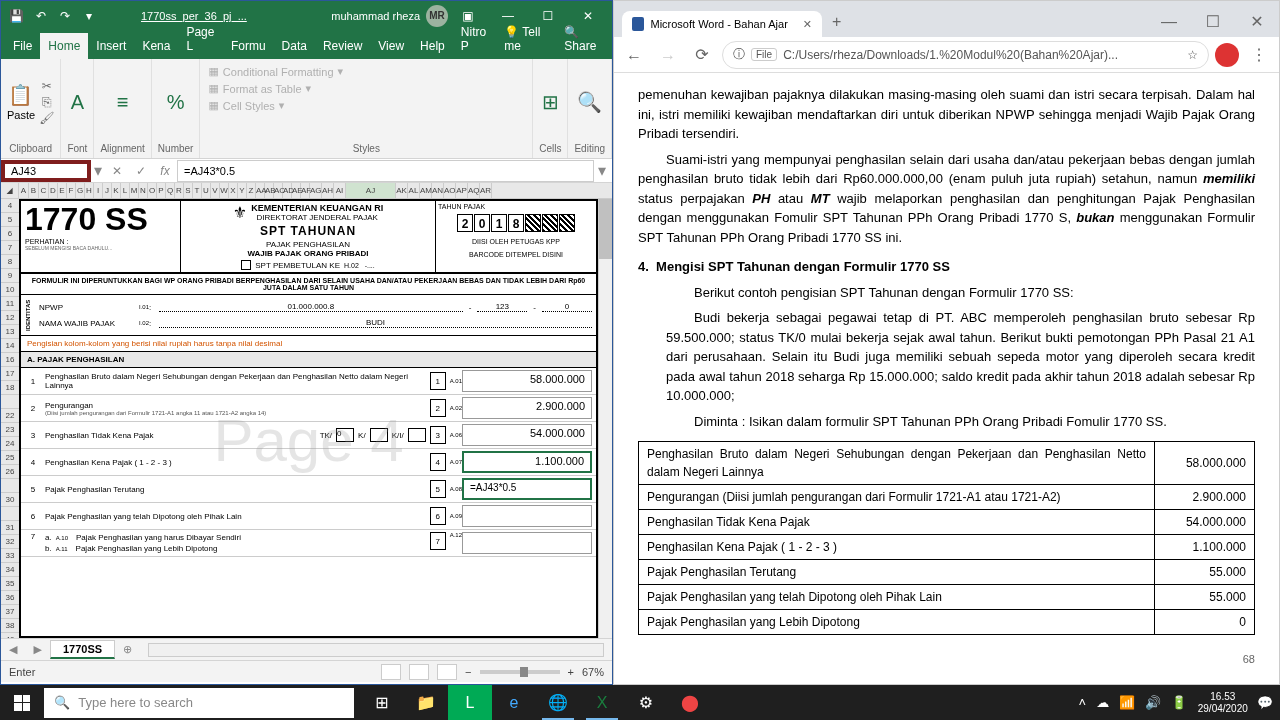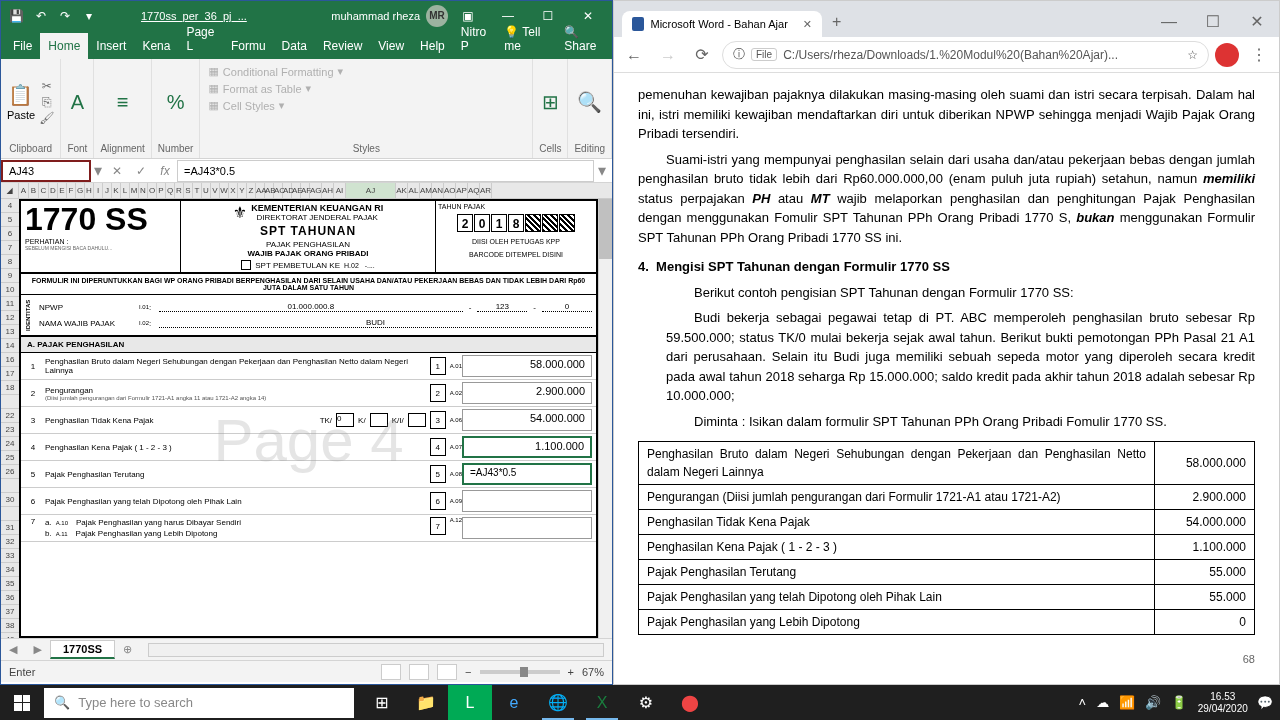--- a/index.html
+++ b/index.html
@@ -26,21 +26,21 @@
 .rgroup{border-right:1px solid #e0e0e0;padding:4px 6px;display:flex;flex-direction:column;justify-content:space-between;align-items:center;position:relative;}
 .rgroup-label{font-size:10px;color:#666;text-align:center;margin-top:2px;}
 .rg-main{flex:1;display:flex;align-items:center;gap:4px;}
 .rg-col{display:flex;flex-direction:column;align-items:center;gap:2px;}
 .rg-ico{font-size:20px;color:#217346;}
 .rg-small{font-size:12px;color:#666;}
 .styles-group{flex:1;}
 .style-item{display:flex;align-items:center;gap:4px;color:#b0b0b0;font-size:11px;padding:2px;}
 
 .namebox-row{height:24px;border-bottom:1px solid #d4d4d4;display:flex;align-items:center;background:#fff;}
-.namebox{width:90px;height:22px;border:2px solid #7f1d1d;padding:2px 6px;font-size:11px;background:#fff;}
+.namebox{width:90px;height:22px;border:4px solid #7f1d1d;padding:2px 6px;font-size:11px;background:#fff;}
 .nb-btn{width:24px;text-align:center;color:#888;font-size:12px;}
 .formula-bar{flex:1;border:1px solid #ccc;height:22px;padding:2px 6px;font-size:11px;margin-right:4px;}
 
 .sheet-area{position:relative;height:455px;overflow:hidden;background:#fff;}
 .col-headers{height:16px;background:#e8e8e8;display:flex;font-size:8px;color:#444;border-bottom:1px solid #ccc;}
 .col-headers span{border-right:1px solid #ccc;text-align:center;line-height:16px;}
 .row-headers{position:absolute;left:0;top:16px;width:18px;background:#e8e8e8;font-size:8px;color:#444;}
 .row-headers div{height:14px;border-bottom:1px solid #ccc;text-align:center;line-height:14px;}
 
 .form-content{position:absolute;left:18px;top:16px;right:14px;bottom:0;border:2px solid #000;background:#fff;font-size:9px;}
@@ -393,20 +393,21 @@
             <span class="dots" style="flex:0 0 50px;">0</span>
           </div>
           <div class="id-row">
             <span class="lbl">NAMA WAJIB PAJAK</span>
                 <span style="font-size:6px;">I.02</span>
                 <span style="width:10px;">:</span>
             <span class="dots">BUDI</span>
           </div>
         </div>
       </div>
+      <div class="orange-note">Pengisian kolom-kolom yang berisi nilai rupiah harus tanpa nilai desimal</div>
       <div class="section-title">A.   PAJAK PENGHASILAN</div>
       <div class="form-rows">
         <div class="frow">
               <span class="num">1</span>
               <span class="desc">Penghasilan Bruto dalam Negeri Sehubungan dengan Pekerjaan dan Penghasilan Netto dalam Negeri Lainnya</span>
               <span class="boxnum">1</span>
               <span style="font-size:6px;">A.01</span>
               <span class="valbox">58.000.000</span>
             </div>
         <div class="frow">

